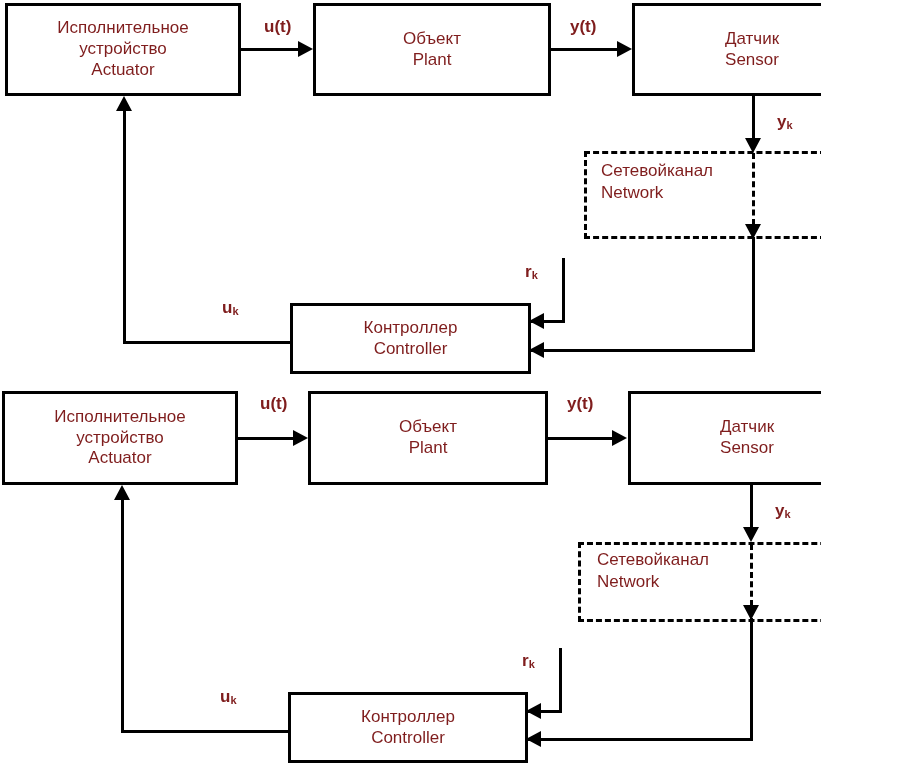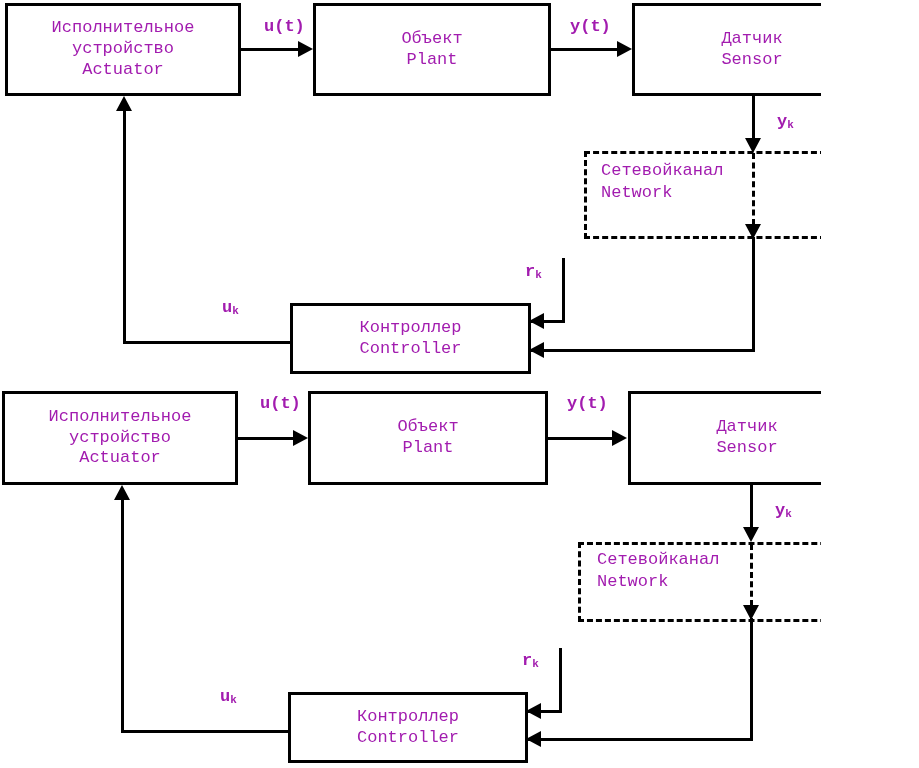--- a/index.html
+++ b/index.html
@@ -7,22 +7,22 @@
     margin: 0;
     padding: 0;
     background: #ffffff;
   }
   #canvas {
     position: relative;
     width: 821px;
     height: 768px;
     background: #ffffff;
     overflow: hidden;
-    font-family: Liberation Mono, monospace;
-    color: #a21caf;
+    font-family: Liberation Sans, sans-serif;
+    color: #7f1d1d;
   }
 
   
   .block {
     position: absolute;
     box-sizing: border-box;
     border: 3px solid #000000;
     background: #ffffff;
     display: flex;
     flex-direction: column;

